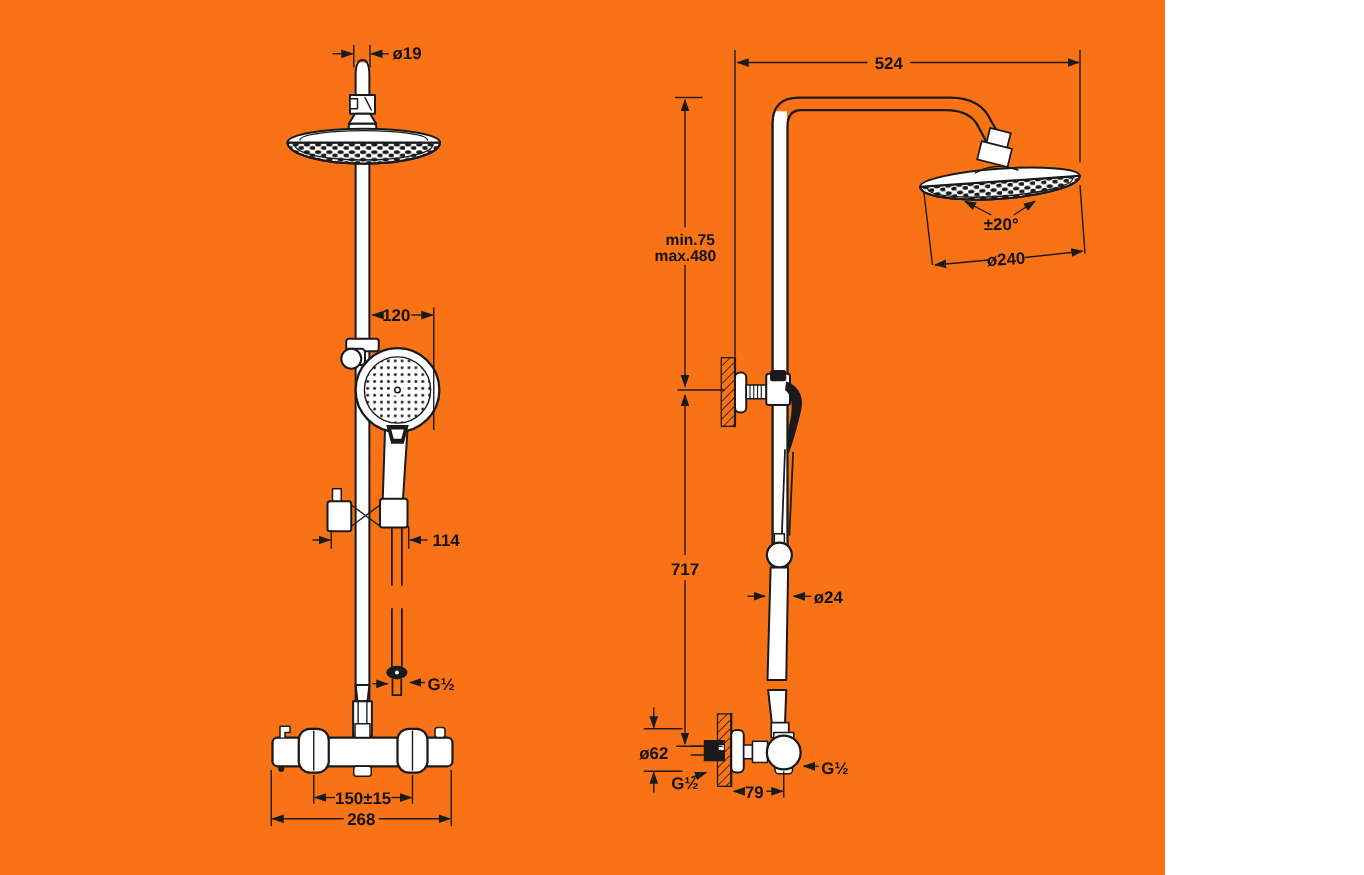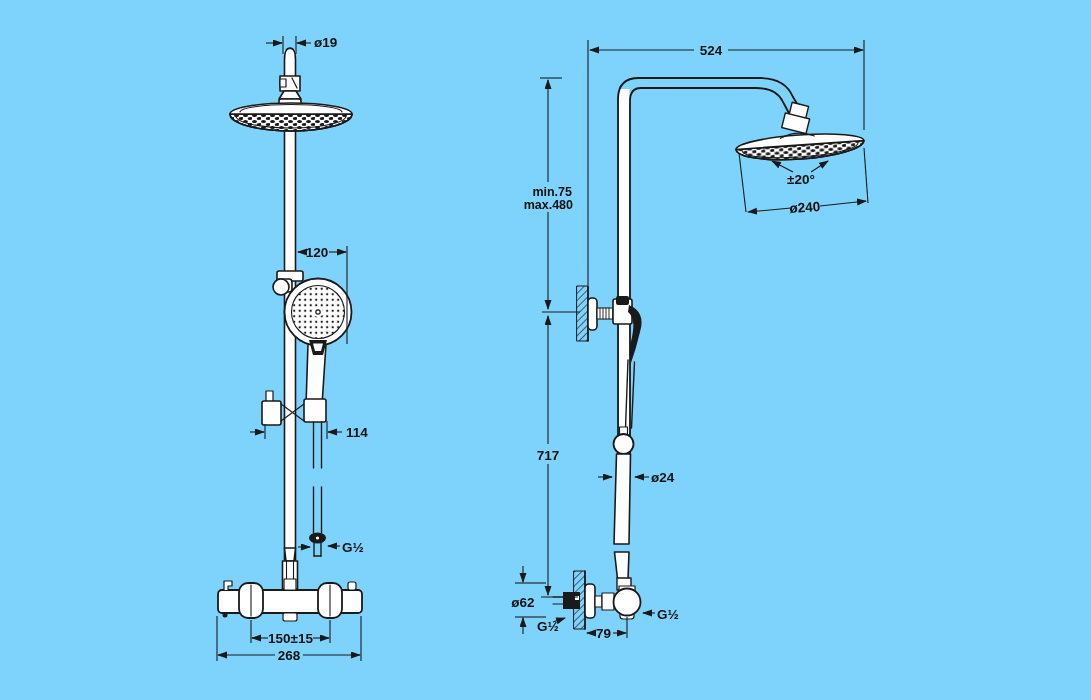--- a/index.html
+++ b/index.html
@@ -1,16 +1,16 @@
 <!DOCTYPE html>
 <html><head>
 <meta charset="utf-8">
 <style>
   html,body{margin:0;padding:0;background:#ffffff;}
-  .stage{width:1091px;height:700px;background:#7dd3fc;position:relative;overflow:hidden;}
+  .stage{width:932px;height:700px;background:#f97316;position:relative;overflow:hidden;}
   svg{display:block;}
   .dimtext{font-family:"Liberation Sans",sans-serif;font-weight:bold;font-size:13.5px;fill:#111;}
   .dimtext.small{font-size:12.5px;}
   .obj path,.obj rect,.obj line,.obj polygon,.obj circle,.obj ellipse{vector-effect:none;}
 </style>
 </head>
 <body>
 
 <div class="stage">
 <svg width="1091" height="700" viewBox="0 0 1091 700">

